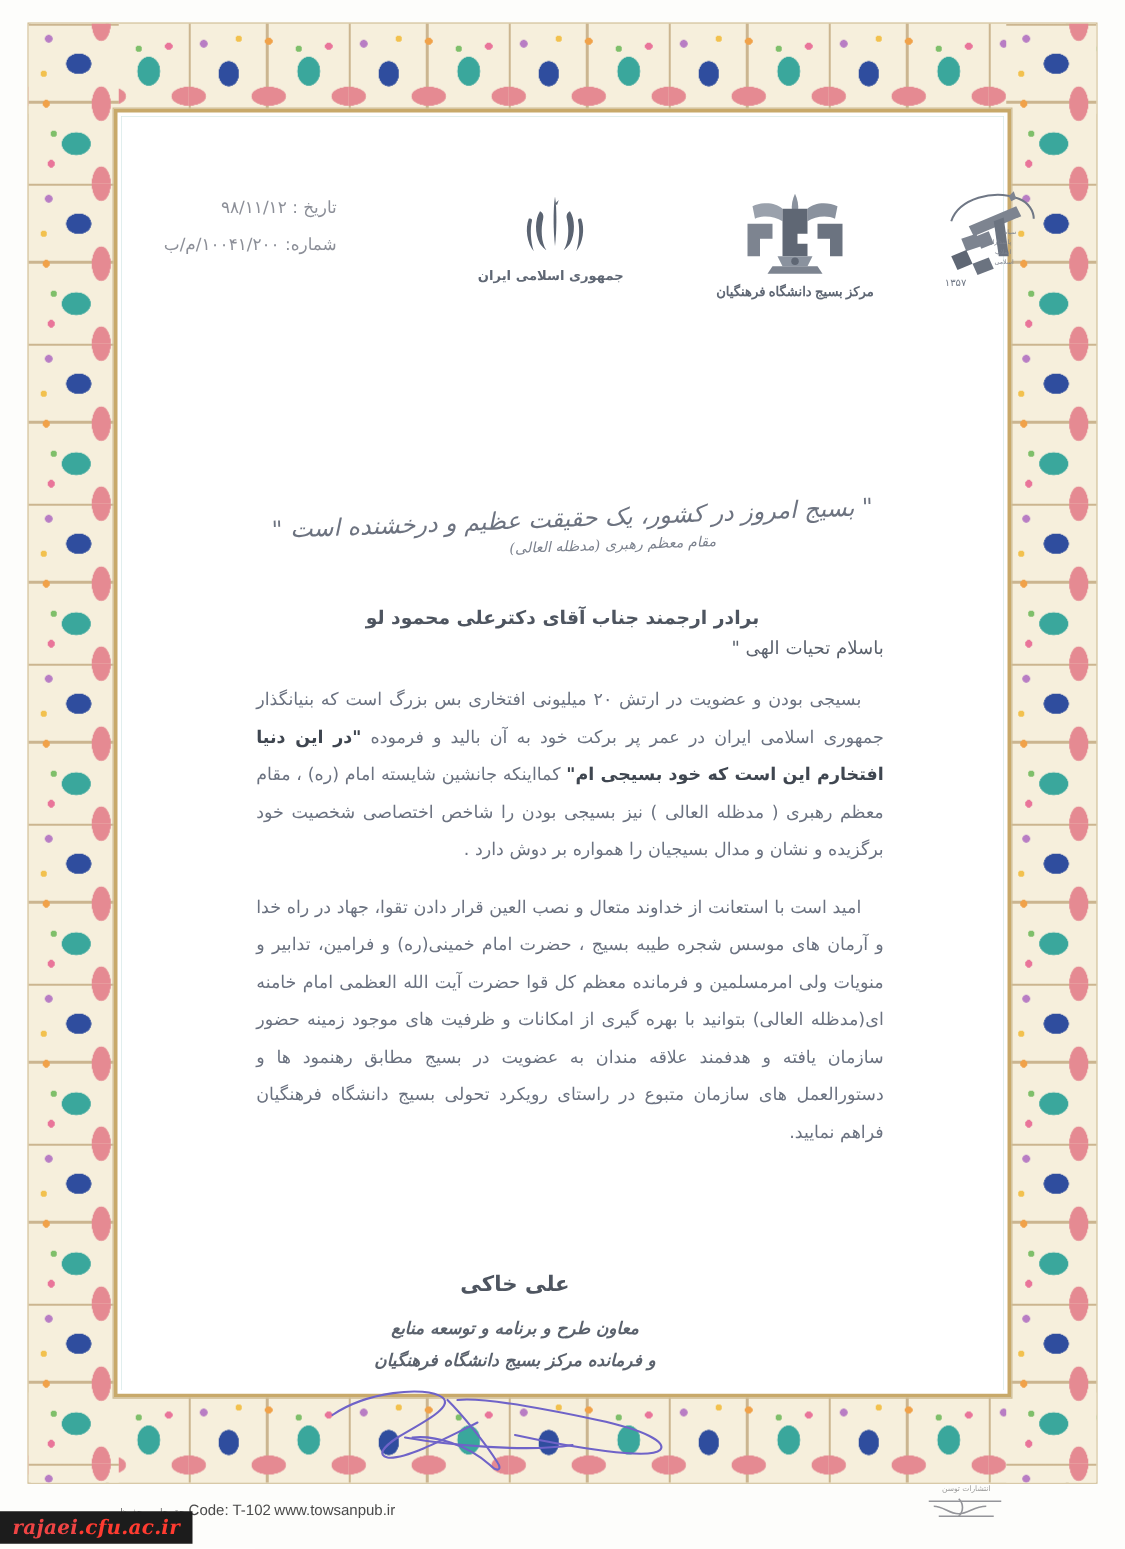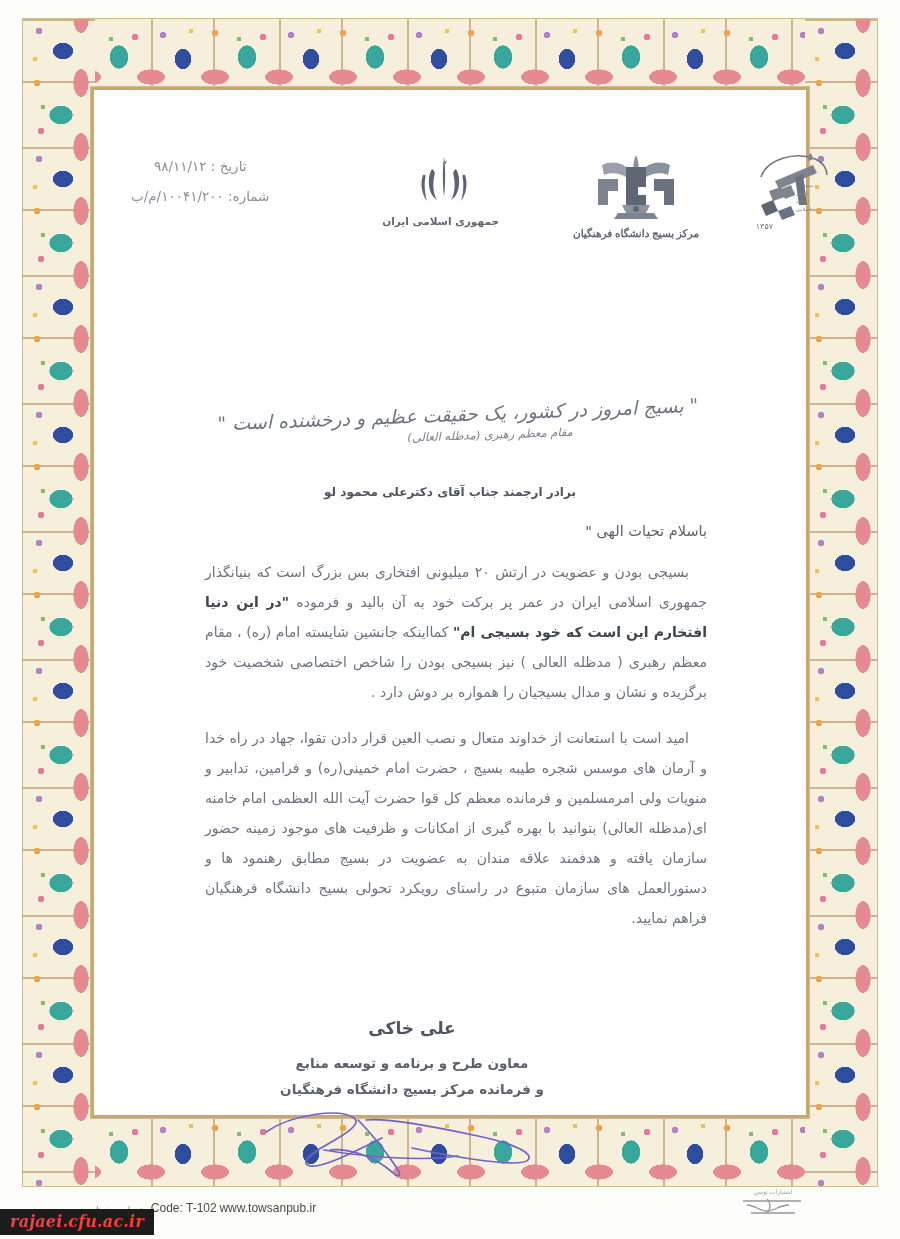--- a/index.html
+++ b/index.html
@@ -80,21 +80,21 @@
   }
   .sheet {
     position:absolute;
     left:74px; top:74px; right:74px; bottom:74px;
     background:#ffffff;
   }
 
   
   .header { position:absolute; left:0; right:0; top:54px; height:130px; }
 
-  .meta { position:absolute; right:auto; left:34px; top:4px; text-align:center; direction:rtl; }
+  .meta { position:absolute; right:auto; left:34px; top:4px; text-align:right; direction:rtl; }
   .meta-line {
     color:#8c8f98; font-size:13.5px; line-height:30px; white-space:nowrap;
     font-family:"DejaVu Sans","Liberation Sans",sans-serif;
   }
 
   .logos { position:absolute; left:284px; right:10px; top:0; height:120px; }
   .logo { position:absolute; text-align:center; color:#5b6472; }
   .logo-cap { font-size:10.5px; font-weight:bold; margin-top:2px; white-space:nowrap; color:#5f6774; }
   .logo-emblem { position:absolute; left:8px; top:6px; width:110px; }
   .logo-basij  { position:absolute; left:170px; top:0px; width:170px;font-family:Liberation Serif, serif; }
@@ -111,38 +111,38 @@
     font-family:"DejaVu Serif","Liberation Serif",serif;
     font-style:italic; font-size:11.5px; color:#7b818d;
     margin-top:16px; margin-right:150px; transform:rotate(-2deg);
     text-align:right;
   }
 
   
   .content { position:absolute; right:96px; left:96px; top:392px; }
 
   .addressee {
-    font-size:12px; font-weight:bold; color:#4e5560;
-    text-align:center; margin-bottom:24px; letter-spacing:.2px;
+    font-size:15px; font-weight:bold; color:#4e5560;
+    text-align:center; margin-bottom:8px; letter-spacing:.2px;
   }
   .salutation {
     font-size:14.5px; color:#5b626d; text-align:right;
     margin:0 0 18px 0; direction:rtl;
   }
   .para {
     font-size:14px; color:#6b7280; line-height:30px;
     text-align:justify; text-align-last:right; direction:rtl;
     margin:0 0 16px 12px; text-indent:18px;
   }
   .para b, .strong { color:#3f4650; font-weight:bold; }
 
   
   .signature { position:absolute; left:150px; top:925px; width:330px; text-align:center; }
   .sig-name  { font-size:17px; font-weight:bold; color:#4e5560; margin-bottom:12px; }
-  .sig-role  { font-size:13.5px; font-weight:bold; color:#5b626d; line-height:26px; direction:rtl; }
+  .sig-role  { font-size:13.5px; font-weight:bold; color:#5b626d; line-height:26px; direction:rtl;font-style:italic; }
   .sig-ink   { margin-top:4px; height:96px; }
 
   
   .footer-note {
     position:absolute; left:95px; bottom:24px;
     font-size:11px; color:#4a4a4a; direction:ltr; white-space:nowrap;
     font-family:"Liberation Serif","DejaVu Serif",serif;
   }
   .footer-fa { font-size:7.5px; color:#6a6a6a; font-family:"DejaVu Sans",sans-serif; }
   .footer-code { font-family:"Liberation Sans",sans-serif; font-size:12px; }

